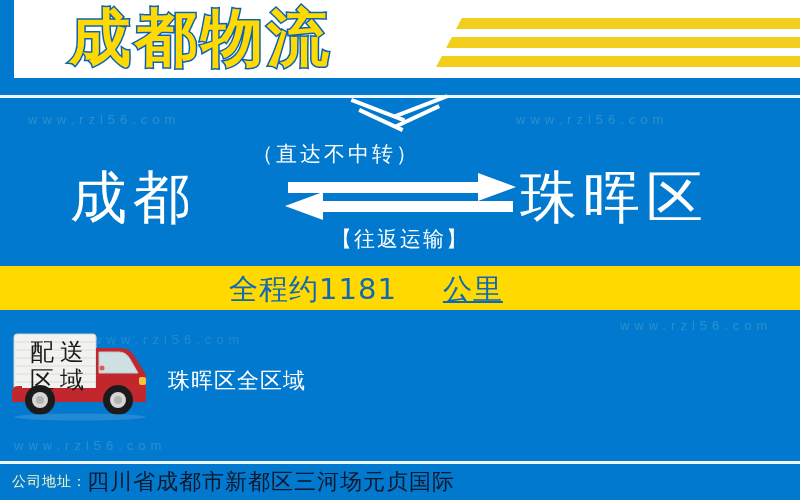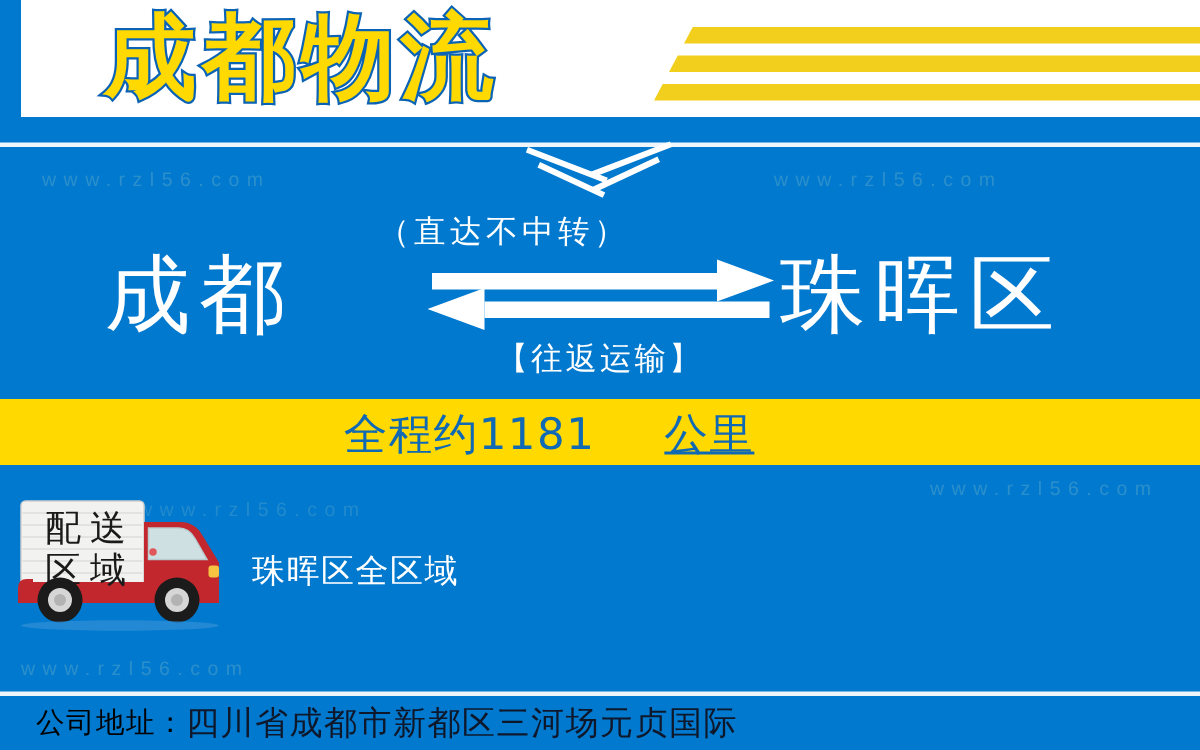--- a/index.html
+++ b/index.html
@@ -104,21 +104,21 @@
   .area-text{
     position:absolute;left:168px;top:366px;
     color:#ffffff;font-size:22px;letter-spacing:1px;
   }
 
   
   .footer{
     position:absolute;left:0;top:464px;width:800px;height:36px;
     display:flex;align-items:center;white-space:nowrap;
   }
-  .footer-label{color:#000000;font-size:19px;padding-left:24px;letter-spacing:1px;}
+  .footer-label{color:#fef9c3;font-size:14px;padding-left:12px;letter-spacing:1px;}
   .footer-addr{color:#0f172a;font-size:22px;letter-spacing:1px;}
 </style>
 </head>
 <body>
 
 <div id="poster">
 
   <div class="header">
     <div class="header-title">成都物流</div>
     <div class="stripes">

